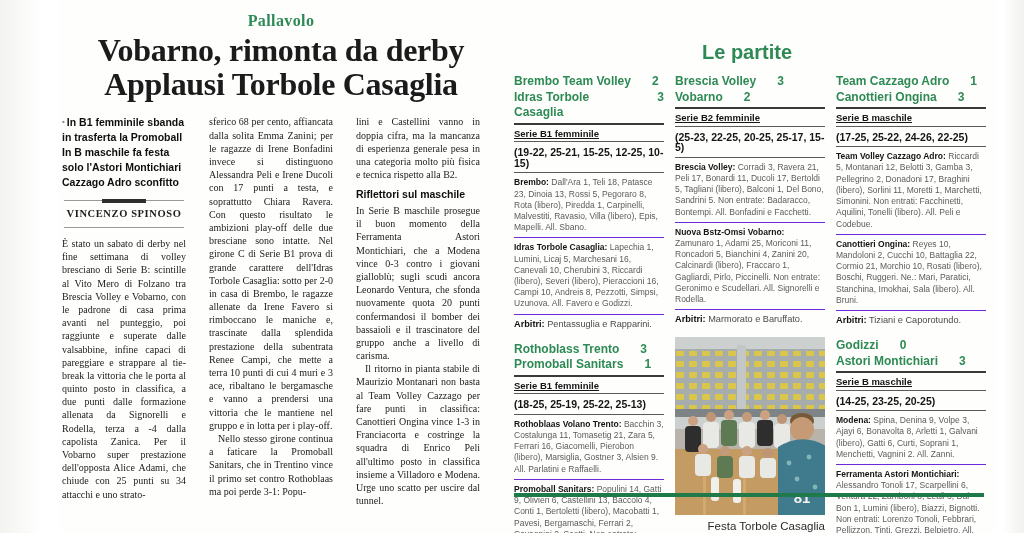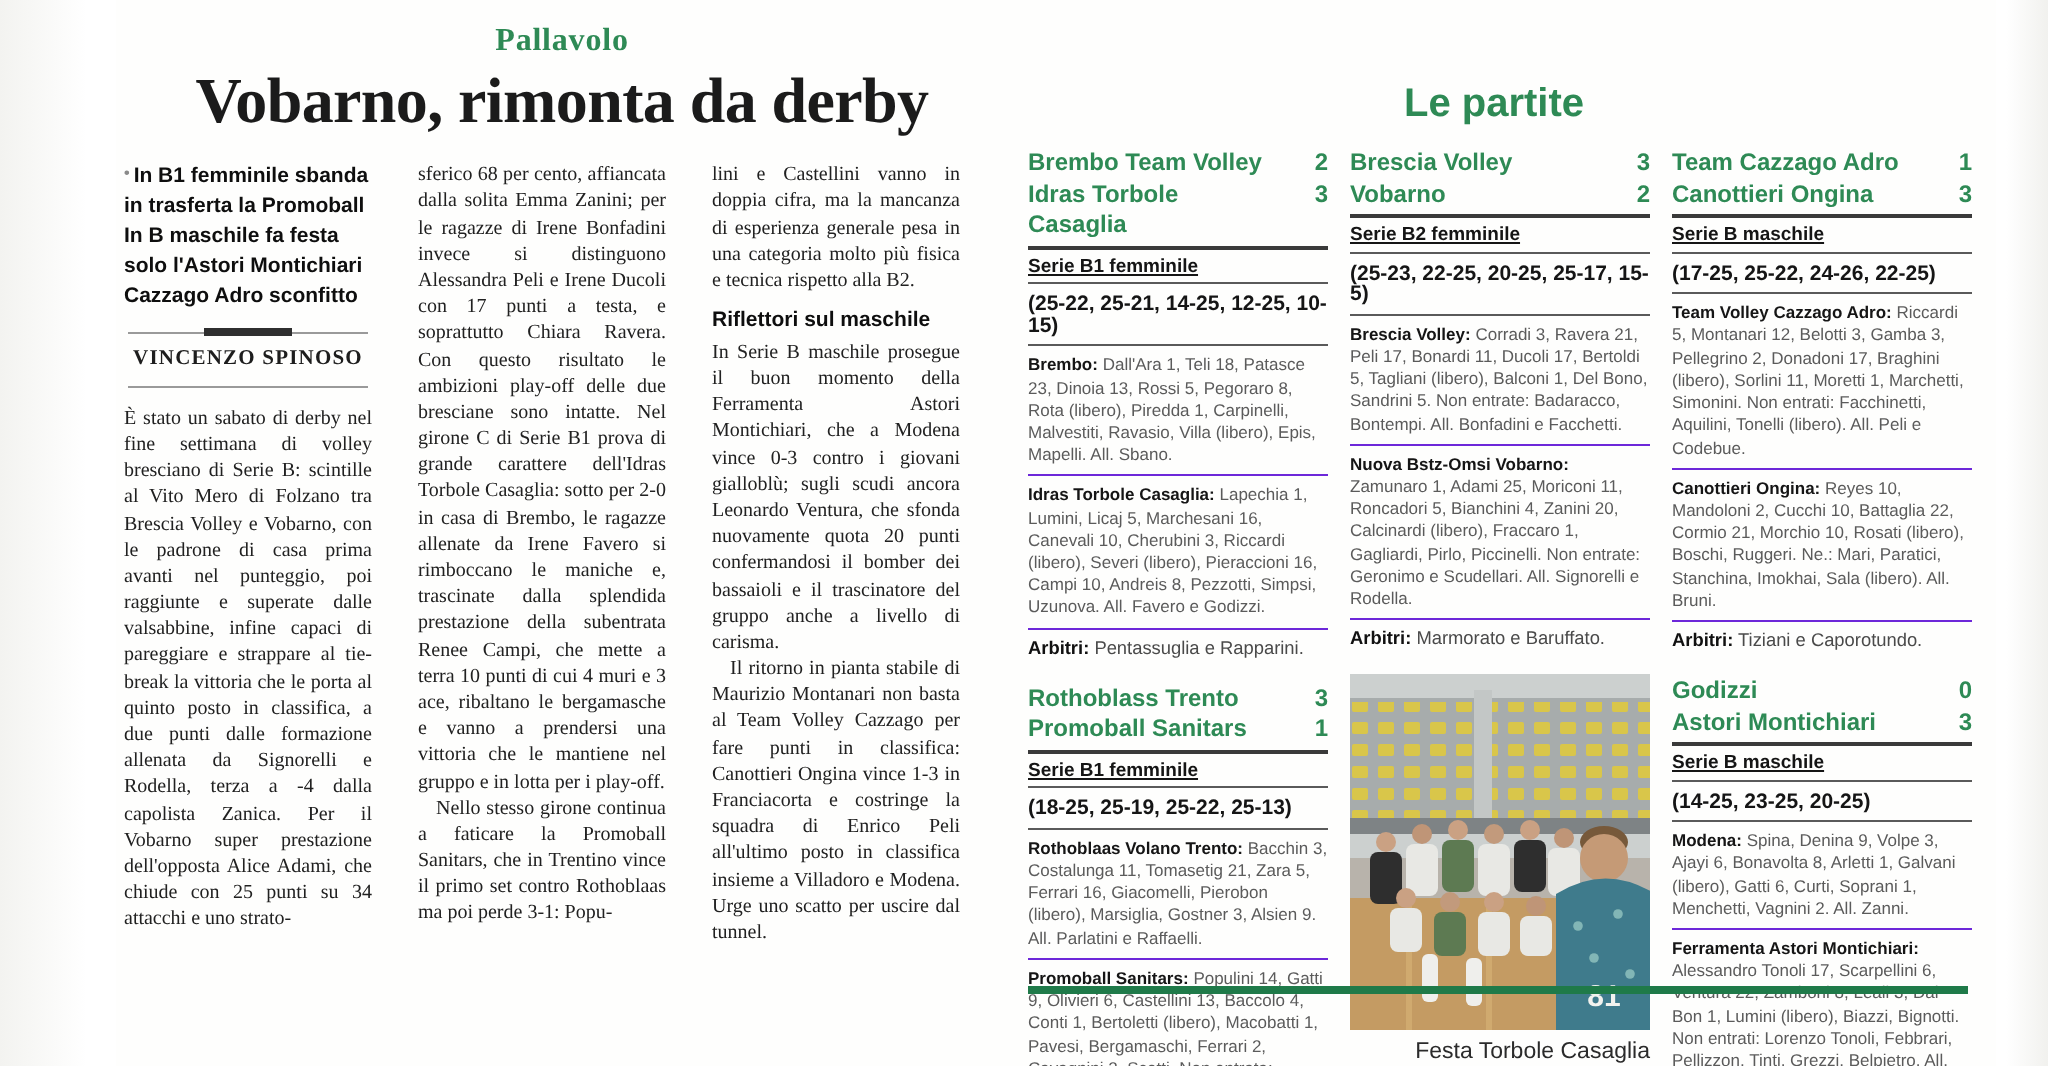--- a/index.html
+++ b/index.html
@@ -33,21 +33,21 @@
              margin:7px 0 2px; text-align:left; }
 
   
   .partite { position:absolute; left:498px; top:0; width:498px; height:473px;margin-top:33px; }
   .partite-title { margin-top:8px; text-align:center;
                    font:700 20px "Liberation Sans", sans-serif; color:var(--c-accent,#2e8a55); }
   .pcols { display:flex; gap:11px; margin:10px 10px 0 16px; }
   .pcol { width:150px; flex:0 0 150px; }
   .match-card { margin-bottom:11px; }
   .match-head { border-bottom:2px solid #3a3a3a; padding-bottom:2px; }
-  .team-row { display:flex; justify-content:space-between; align-items:baseline;
+  .team-row { display:flex; justify-content:flex-start; align-items:baseline;
               font:700 12px/1.3 "Liberation Sans", sans-serif; color:var(--c-accent,#2e8a55);gap:21px; }
   .league { font:700 9.5px/1 "Liberation Sans", sans-serif; color:#151515;
             padding:4px 0 3px; border-bottom:1px solid #5a5a5a;text-decoration:underline; }
   .sets { font:700 10.5px/1 "Liberation Sans", sans-serif; color:#151515;
           padding:5px 0 4px; border-bottom:1px solid #5a5a5a; }
   .roster { font:400 8.5px/1.32 "Liberation Sans", sans-serif; color:#5b5b5b;
             margin:0; padding:4px 0; border-bottom:1px solid #6d28d9; text-align:left; }
   .roster b { color:#151515; }
   .refs { font:400 9.2px/1.3 "Liberation Sans", sans-serif; color:#4a4a4a; margin:0; padding-top:4px; }
   .refs b { color:#111111; }
@@ -61,20 +61,21 @@
 <body>
 
 <div class="page">
   <div class="edge-left"></div>
   <div class="edge-right"></div>
 
   <div class="article">
     <div class="kicker">Pallavolo</div>
     <h1 class="headline">
       <span>Vobarno, rimonta da derby</span><br>
+      <span>Applausi Torbole Casaglia</span>
     </h1>
     <div class="columns">
       <div class="col">
         <div class="standfirst">
           <span class="sf-marker">•</span><span>In B1 femminile sbanda in trasferta la Promoball In B maschile fa festa solo l'Astori Montichiari Cazzago Adro sconfitto</span>
         </div>
         <div class="rule-thickmid">
             <i></i>
           </div>
         <div class="byline">VINCENZO SPINOSO</div>
@@ -104,21 +105,21 @@
             <div class="team-row">
                 <span>Brembo Team Volley</span>
                 <span>2</span>
               </div>
             <div class="team-row">
                 <span>Idras Torbole Casaglia</span>
                 <span>3</span>
               </div>
           </div>
           <div class="league">Serie B1 femminile</div>
-          <div class="sets">(25-22, 25-21, 14-25, 12-25, 10-15)</div>
+          <div class="sets">(19-22, 25-21, 15-25, 12-25, 10-15)</div>
           <p class="roster"><b>Brembo:</b> <span>Dall'Ara 1, Teli 18, Patasce 23, Dinoia 13, Rossi 5, Pegoraro 8, Rota (libero), Piredda 1, Carpinelli, Malvestiti, Ravasio, Villa (libero), Epis, Mapelli. All. Sbano.</span></p>
           <p class="roster"><b>Idras Torbole Casaglia:</b> <span>Lapechia 1, Lumini, Licaj 5, Marchesani 16, Canevali 10, Cherubini 3, Riccardi (libero), Severi (libero), Pieraccioni 16, Campi 10, Andreis 8, Pezzotti, Simpsi, Uzunova. All. Favero e Godizzi.</span></p>
           <p class="refs"><b>Arbitri:</b> <span>Pentassuglia e Rapparini.</span></p>
         </div>
 
         <div class="match-card">
           <div class="match-head">
             <div class="team-row">
                 <span>Rothoblass Trento</span>
                 <span>3</span>

